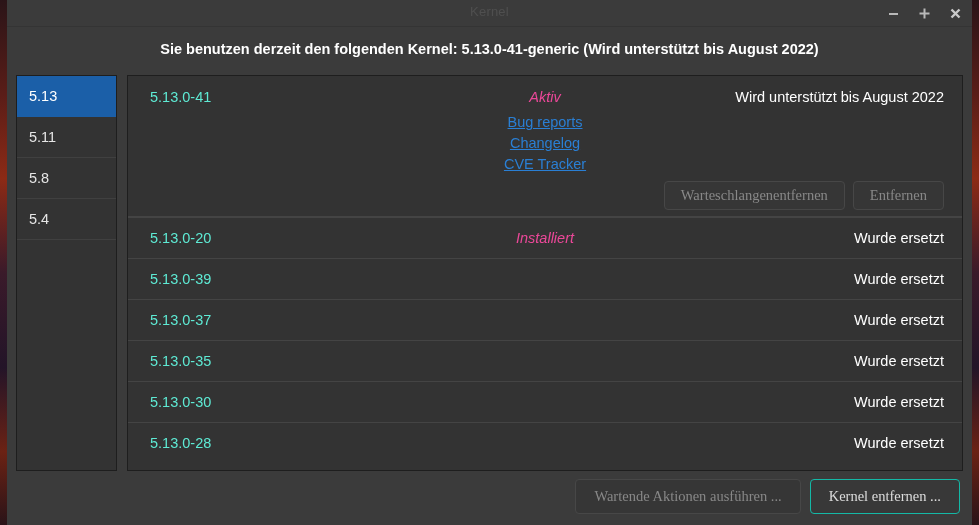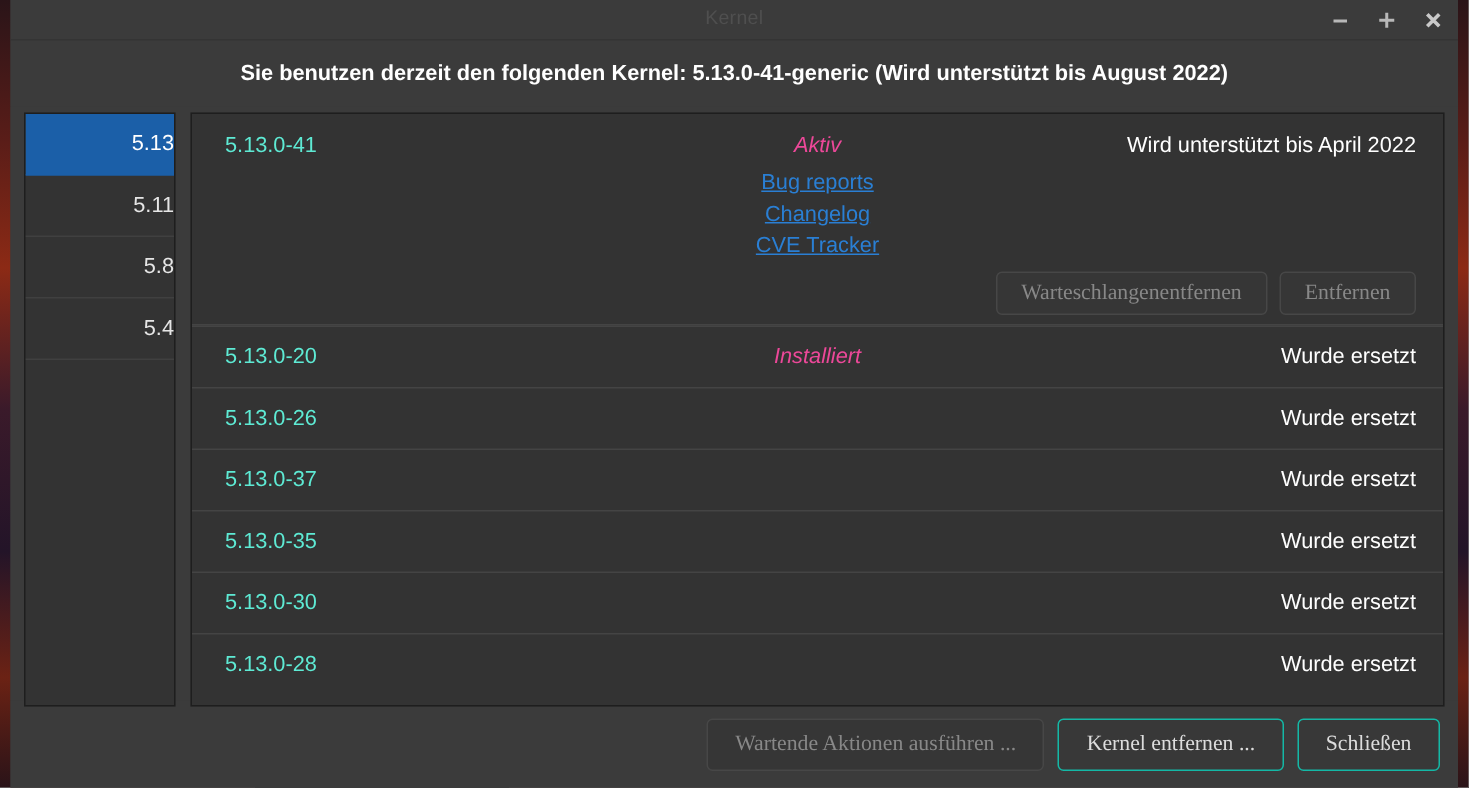--- a/index.html
+++ b/index.html
@@ -100,21 +100,20 @@
   }
   .side-item {
     height: 41px;
     display: flex;
     align-items: center;
     padding-left: 12px;
     font-size: 14.5px;
     color: #e6e6e6;
     border-bottom: 1px solid #404040;
     cursor: default;
-    justify-content: flex-end;
   }
   .side-item.selected {
     background: #1b5fa8;
     color: #ffffff;
     border-bottom: 1px solid #1b5fa8;
   }
 
   
   #main-panel {
     position: absolute;
@@ -273,42 +272,42 @@
         <span>5.4</span>
       </div>
     </div>
 
     <div id="main-panel">
 
       <div id="active-entry">
         <div class="entry-row">
           <span class="ver">5.13.0-41</span>
           <span class="state">Aktiv</span>
-          <span class="support">Wird unterstützt bis April 2022</span>
+          <span class="support">Wird unterstützt bis August 2022</span>
         </div>
 
         <div id="links">
           <a class="link">Bug reports</a>
           <a class="link">Changelog</a>
           <a class="link">CVE Tracker</a>
         </div>
 
         <div id="entry-actions">
           <button class="btn disabled">Warteschlangenentfernen</button>
           <button class="btn disabled">Entfernen</button>
         </div>
       </div>
 
       <div class="list-row">
         <span class="ver">5.13.0-20</span>
         <span class="state">Installiert</span>
         <span class="support">Wurde ersetzt</span>
       </div>
       <div class="list-row">
-        <span class="ver">5.13.0-26</span>
+        <span class="ver">5.13.0-39</span>
         <span class="state"></span>
         <span class="support">Wurde ersetzt</span>
       </div>
       <div class="list-row">
         <span class="ver">5.13.0-37</span>
         <span class="state"></span>
         <span class="support">Wurde ersetzt</span>
       </div>
       <div class="list-row">
         <span class="ver">5.13.0-35</span>
@@ -325,16 +324,15 @@
         <span class="state"></span>
         <span class="support">Wurde ersetzt</span>
       </div>
 
     </div>
   </div>
 
   <div id="bottom-bar">
     <button class="btn disabled">Wartende Aktionen ausführen ...</button>
     <button class="btn">Kernel entfernen ...</button>
-    <button class="btn">Schließen</button>
   </div>
 
 </div>
 
 </body></html>

